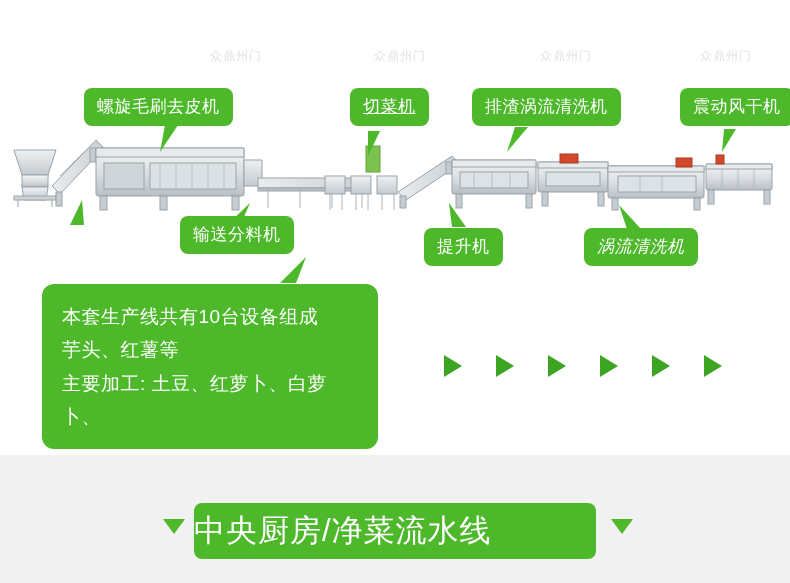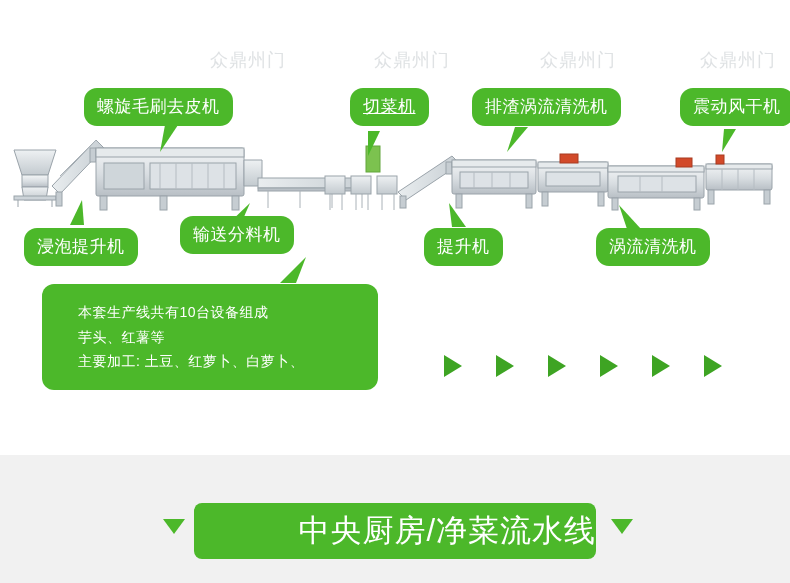--- a/index.html
+++ b/index.html
@@ -17,43 +17,43 @@
   .diagram {
     position:absolute; left:0; top:0; width:790px; height:455px;
     background:#ffffff;
   }
 
   
   .label {
     position:absolute;
     background:#4cb82a;
     color:#ffffff;
-    border-radius:13px;
+    border-radius:8px;
     font-size:17px;
     line-height:1.2;
     padding:9px 13px;
     white-space:nowrap;
     letter-spacing:0.5px;
   }
   .label.big {
     white-space:normal;
-    font-size:14px;
+    font-size:19px;
     line-height:1.75;
-    padding:16px 36px;
+    padding:16px 20px;
     border-radius:12px;
   }
 
   
   .machines { position:absolute; left:0; top:0; width:790px; height:455px; }
 
   
   .wm {
     position:absolute;
     color:#dfe2e4;
-    font-size:18px;
+    font-size:12px;
     letter-spacing:1px;
     white-space:nowrap;
     user-select:none;
   }
 
   
   .chev-row { position:absolute; left:430px; top:355px; width:300px; height:30px; }
   .chev {
     position:absolute; top:0;
     width:0; height:0;
@@ -65,21 +65,21 @@
   
   .bottom {
     position:absolute; left:0; top:455px; width:790px; height:128px;
     background:#f1f1f1;
   }
   .banner {
     position:absolute; left:194px; top:48px;
     width:402px; height:56px;
     background:#4cb82a;
     border-radius:8px;
-    display:flex; align-items:center; justify-content:flex-end;padding-left:28px;
+    display:flex; align-items:center; justify-content:flex-start;
   }
   .banner span {
     color:#ffffff; font-size:31px; letter-spacing:1px;
   }
   .tri-down {
     position:absolute; top:64px;
     width:0;height:0;
     border-left:11px solid transparent;
     border-right:11px solid transparent;
     border-top:15px solid #4cb82a;
@@ -218,24 +218,23 @@
         <polygon points="627,229 641,229 619,205"></polygon>
         <polygon points="280,283 296,283 306,257"></polygon>
       </g>
     </svg>
 
     <div class="label" style="left:84px; top:88px;">螺旋毛刷去皮机</div>
     <div class="label" style="left:350px; top:88px;text-decoration:underline;">切菜机</div>
     <div class="label" style="left:472px; top:88px;">排渣涡流清洗机</div>
     <div class="label" style="left:680px; top:88px;">震动风干机</div>
 
-    <div class="label" style="left:24px; top:228px;">浸泡提升机</div>
     <div class="label" style="left:180px; top:216px;">输送分料机</div>
     <div class="label" style="left:424px; top:228px;">提升机</div>
-    <div class="label" style="left:596px; top:228px;">涡流清洗机</div>
+    <div class="label" style="left:584px; top:228px;font-style:italic;">涡流清洗机</div>
 
     <div class="label big" style="left:42px; top:284px; width:336px;">
       <div>本套生产线共有10台设备组成</div>
       <div>芋头、红薯等</div>
       <div>主要加工: 土豆、红萝卜、白萝卜、</div>
     </div>
 
     <div class="chev-row">
       <div class="chev" style="left:14px;"></div>
       <div class="chev" style="left:66px;"></div>

